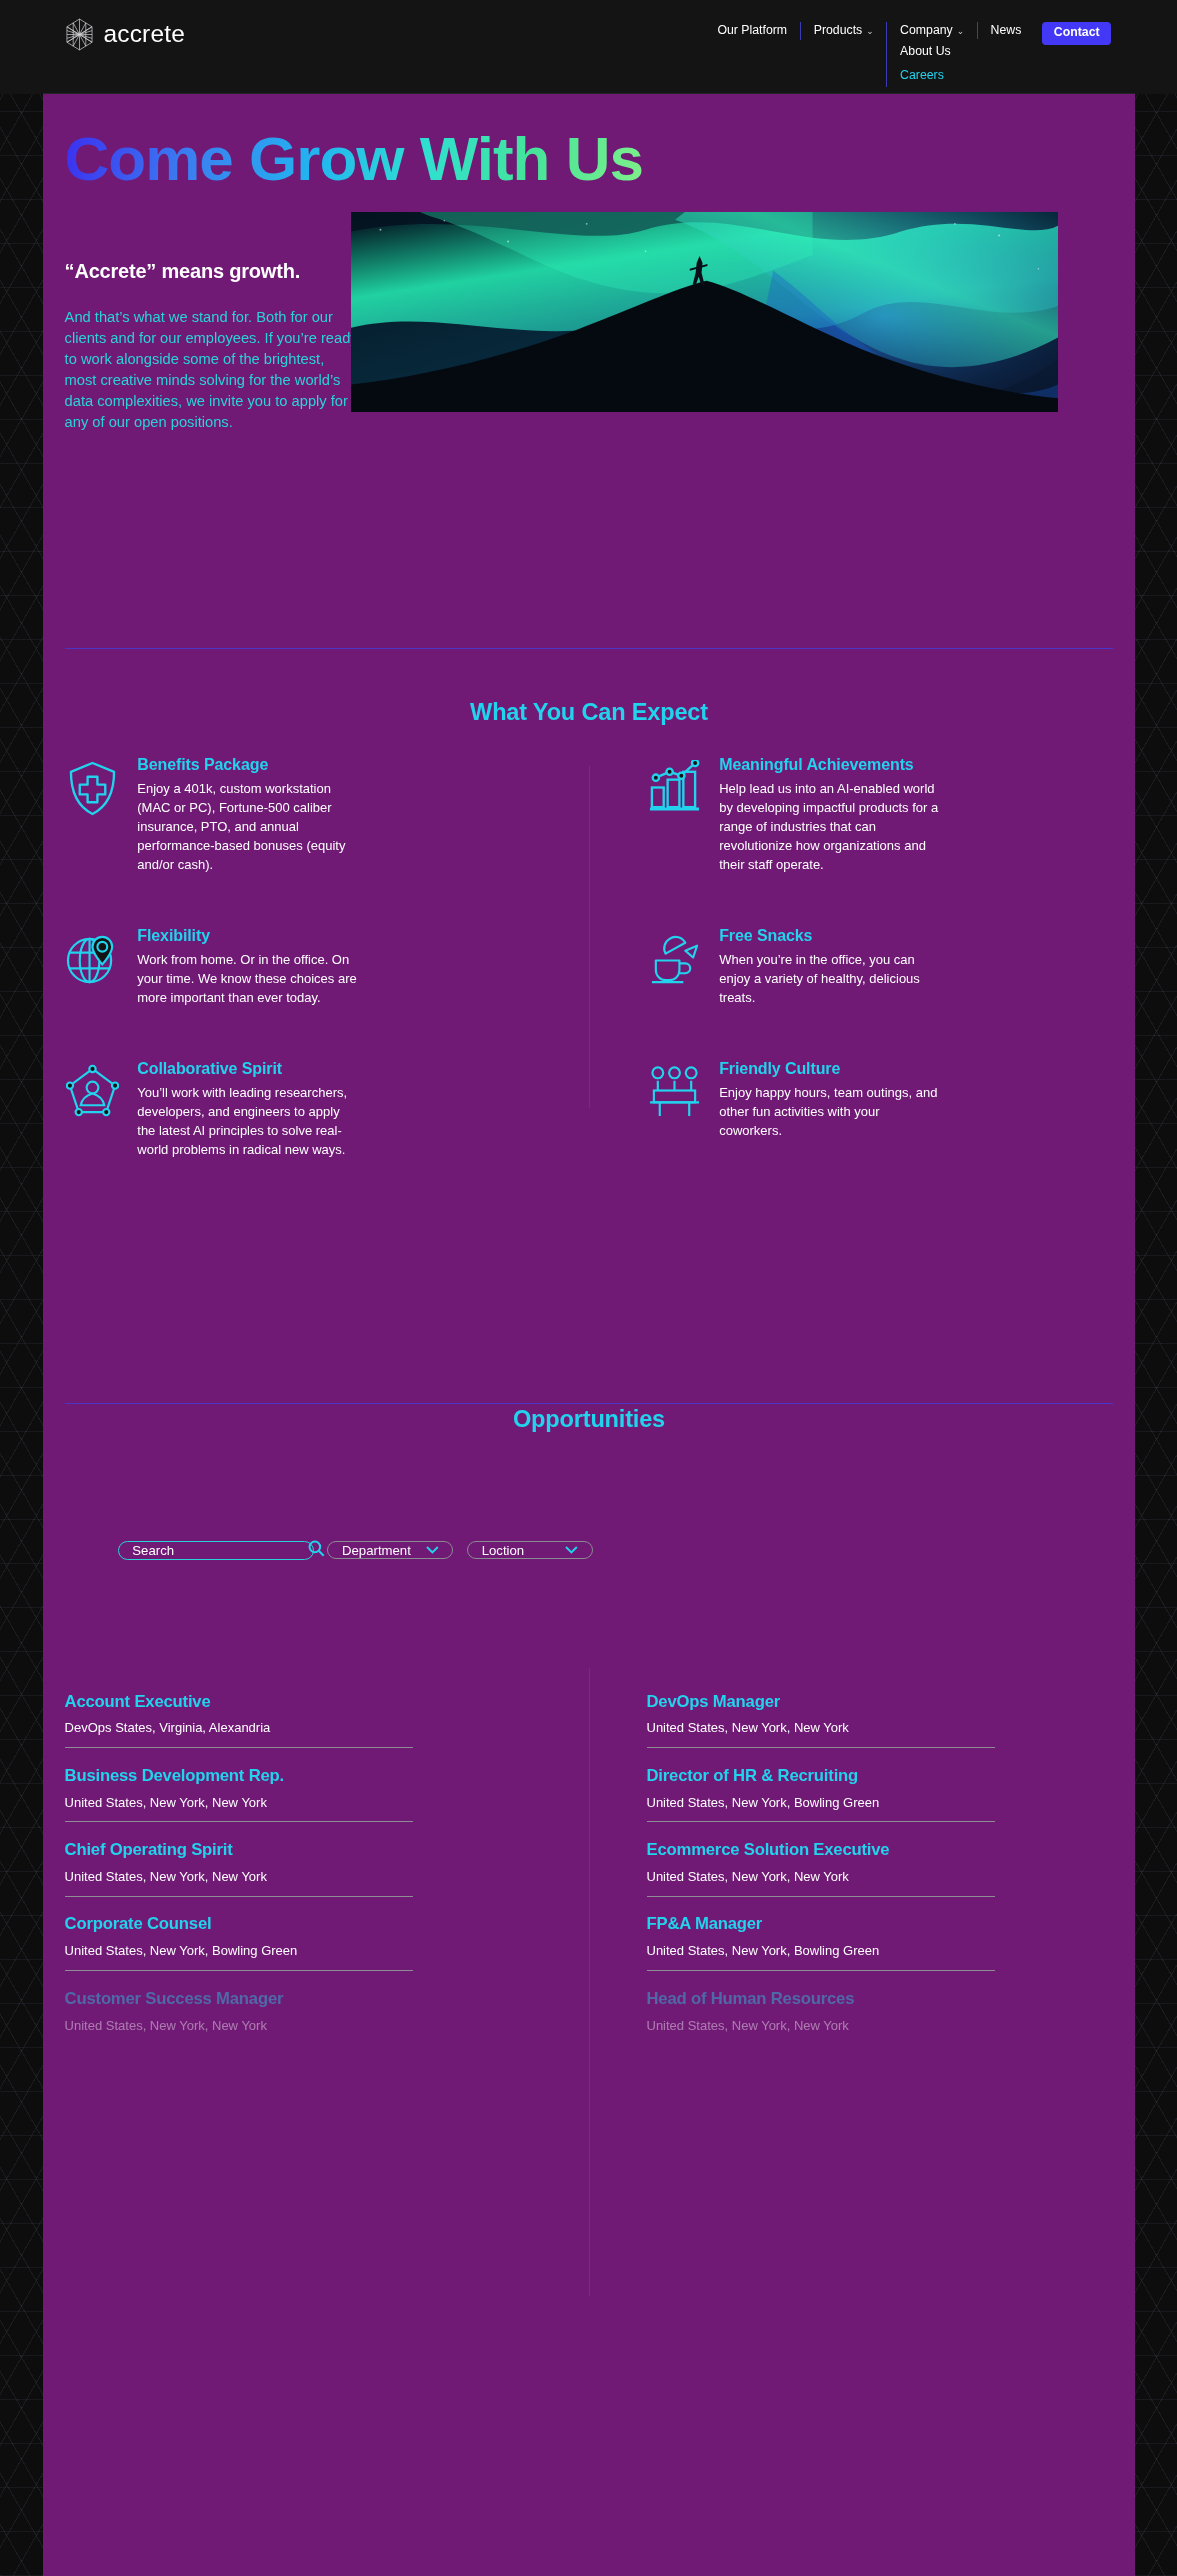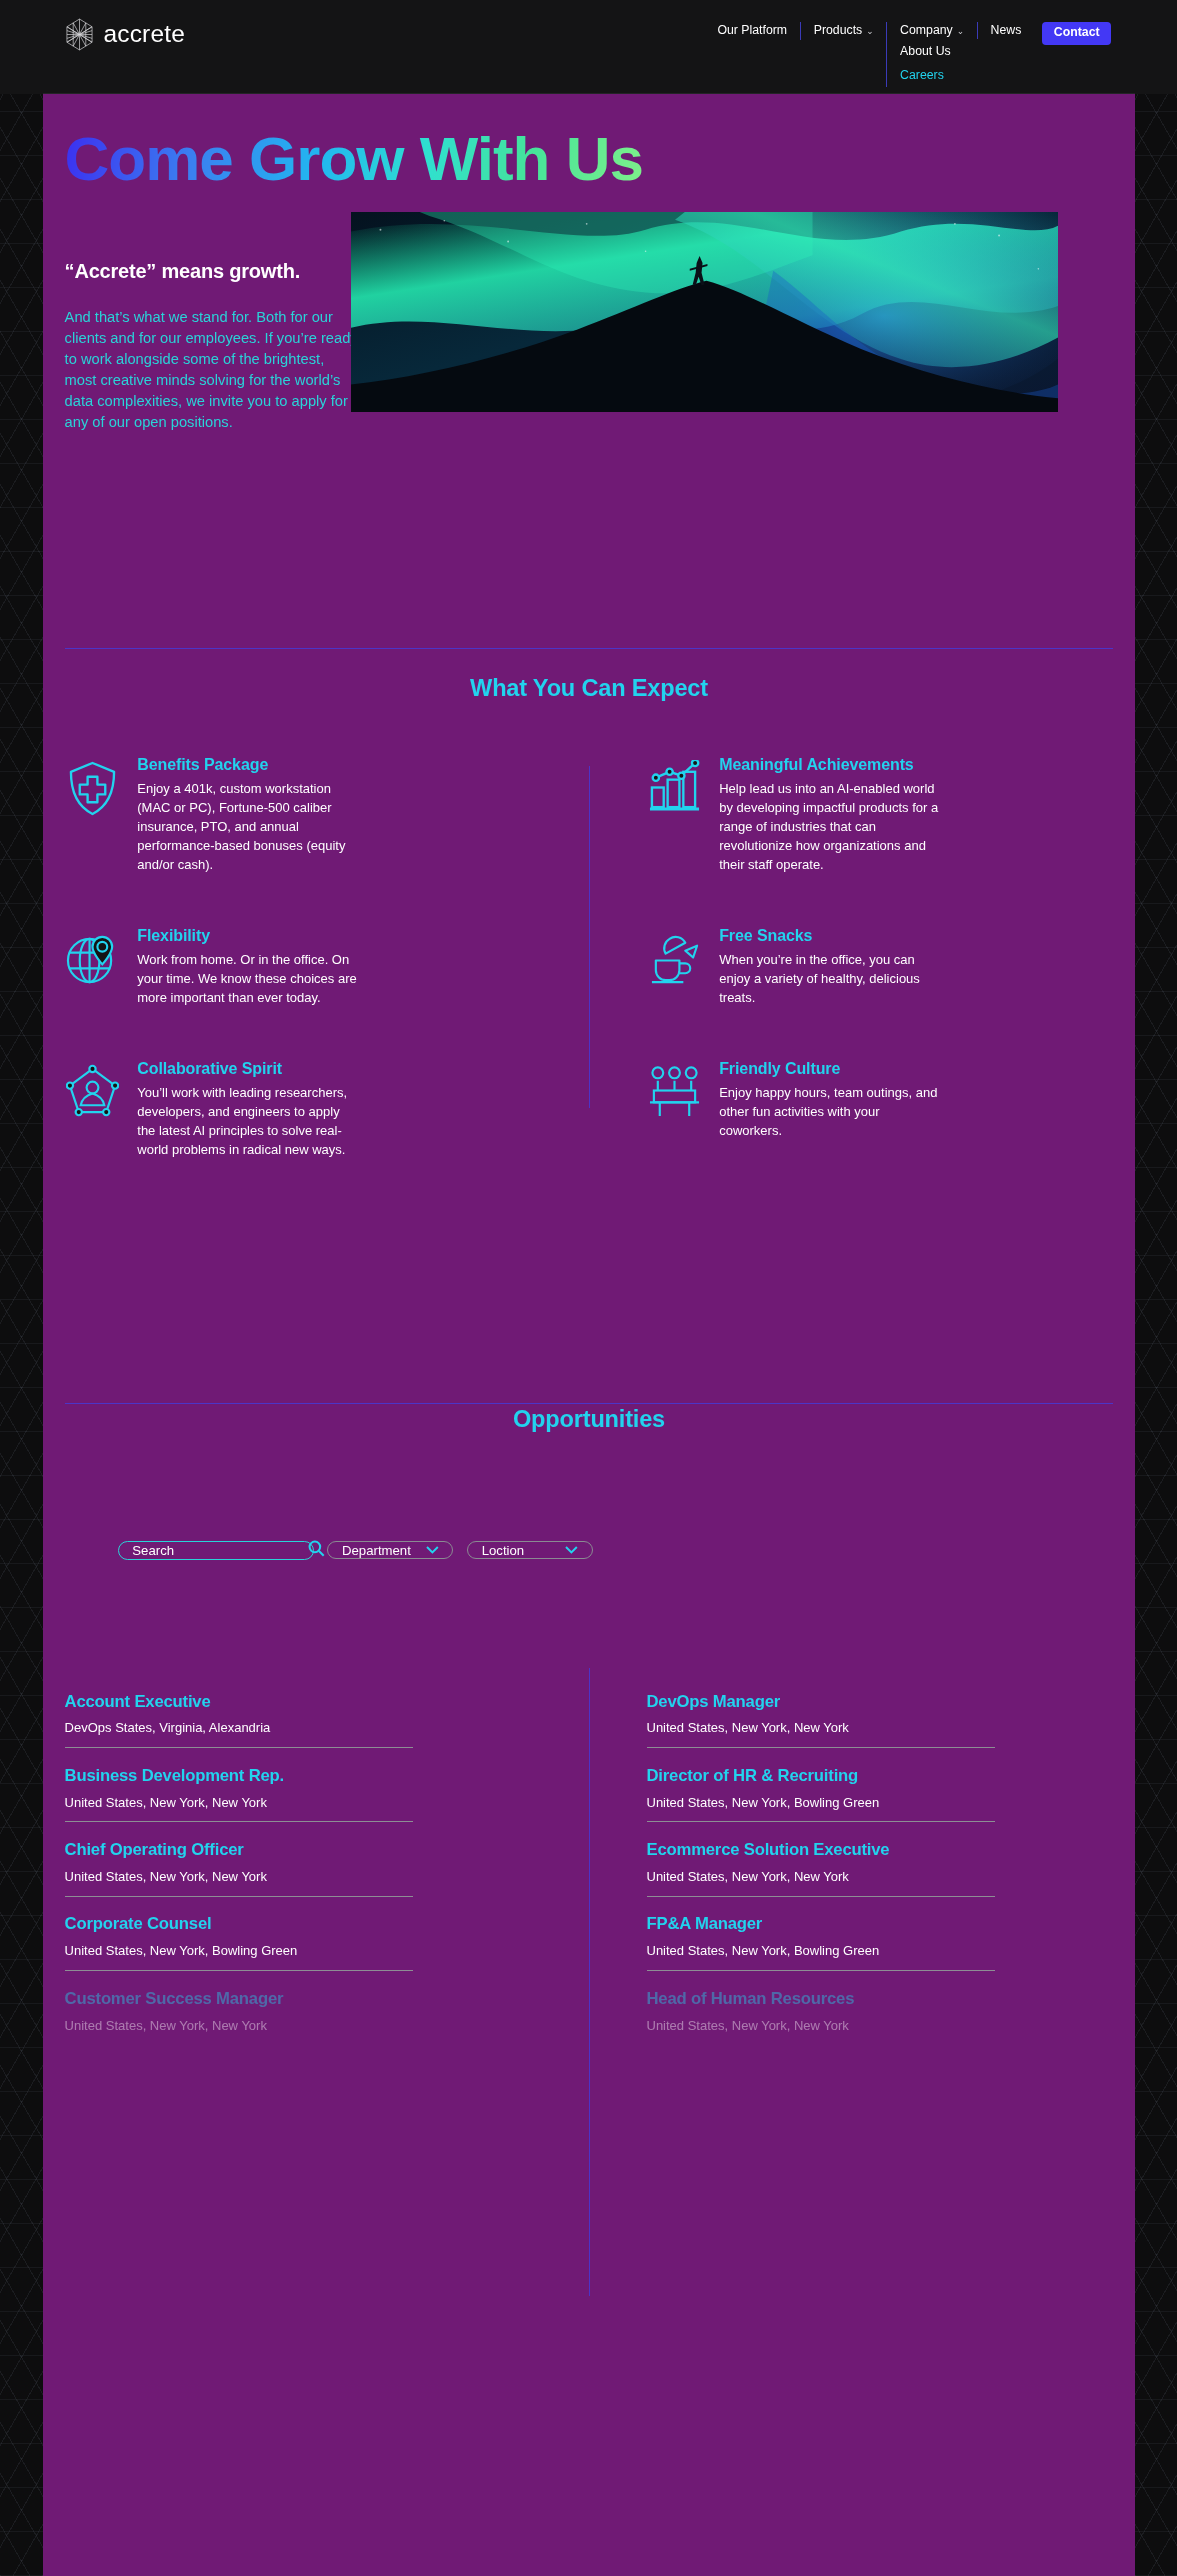--- a/index.html
+++ b/index.html
@@ -205,21 +205,21 @@
         <circle cx="700" cy="58" r=".8"></circle>
           <circle cx="615" cy="12" r=".9"></circle>
       </g>
       <path d="M0 204 L0 176 C70 168 150 150 230 120 C290 97 330 78 362 70 C400 80 450 110 520 140 C590 168 660 184 720 190 L720 204 Z" fill="#050a10"></path>
       <path d="M352 52 l3 -7 l3 7 l-1 10 l3 12 l-3 1 l-3 -9 l-3 9 l-3 -1 l3 -12 z" fill="#0b1018"></path>
       <path d="M345 58 l18 -5 l0 2 l-18 5 z" fill="#0b1018"></path>
     </svg>
   </div>
 
   <div class="rule" style="top:648px;"></div>
-  <div class="sec-title" style="top:675px;">What You Can Expect</div>
+  <div class="sec-title" style="top:699px;">What You Can Expect</div>
 
   <div class="expect">
     <div class="expect-grid">
       <div class="col left">
 
         <div class="feature">
           <span class="ficon">
             <svg width="51" height="57" viewBox="0 0 52 58" fill="none" stroke="#22d3ee" stroke-width="2.4" stroke-linejoin="round">
               <path d="M26 3 L48 12 C48 34 40 48 26 55 C12 48 4 34 4 12 Z"></path>
               <path d="M21 17 h10 v8 h8 v10 h-8 v8 h-10 v-8 h-8 v-10 h8 z"></path>
@@ -366,21 +366,21 @@
       <div class="jcol left">
         <div class="job">
           <div class="jtitle">Account Executive</div>
           <div class="jloc">DevOps States, Virginia, Alexandria</div>
         </div>
         <div class="job">
           <div class="jtitle">Business Development Rep.</div>
           <div class="jloc">United States, New York, New York</div>
         </div>
         <div class="job">
-          <div class="jtitle">Chief Operating Officer</div>
+          <div class="jtitle">Chief Operating Spirit</div>
           <div class="jloc">United States, New York, New York</div>
         </div>
         <div class="job">
           <div class="jtitle">Corporate Counsel</div>
           <div class="jloc">United States, New York, Bowling Green</div>
         </div>
         <div class="job faded">
           <div class="jtitle">Customer Success Manager</div>
           <div class="jloc">United States, New York, New York</div>
         </div>

